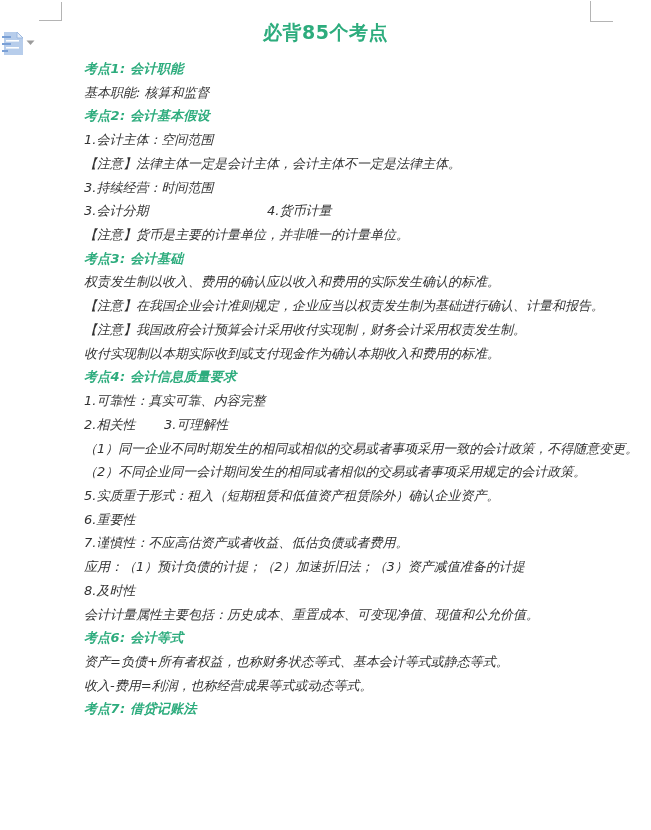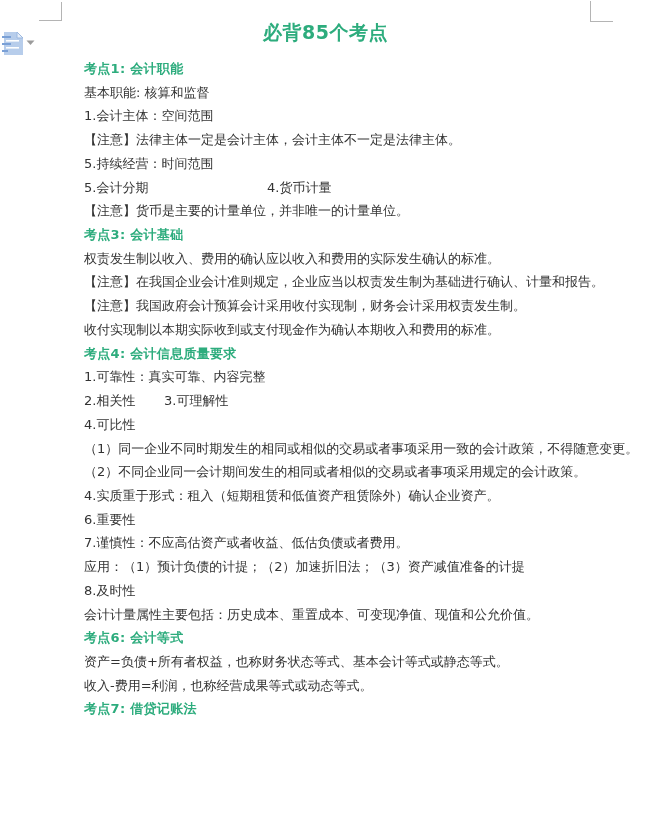--- a/index.html
+++ b/index.html
@@ -26,21 +26,21 @@
   .paste-arrow{position:absolute;left:24px;top:38px;width:12px;height:10px;display:flex;align-items:center;justify-content:center;cursor:pointer;}
 
   
   .doc-title{
     position:absolute;left:0;right:0;top:19px;height:26px;line-height:26px;
     text-align:center;font-size:19px;font-weight:bold;color:var(--accent);
     letter-spacing:0.5px;
   }
 
   
-  .content{position:absolute;left:84px;top:57px;width:540px;}
+  .content{position:absolute;left:84px;top:57px;width:540px;font-style:italic;}
   .line{
     position:relative;height:23.72px;line-height:23.72px;
     font-size:13px;color:var(--body-color);white-space:nowrap;
   }
   .line.h{color:var(--accent);font-weight:bold;letter-spacing:0.3px;}
   .c2{position:absolute;top:0;}
   .c2.off166{left:183px;}
   .c2.off80{left:80px;}
 </style>
 </head>
@@ -70,43 +70,43 @@
     <svg width="9" height="6" viewBox="0 0 9 6">
       <path d="M0.5 0.5 h8 l-4 4.5 Z" fill="#9b9b9b"></path>
     </svg>
   </div>
 
   <div class="doc-title">必背85个考点</div>
 
   <div class="content">
     <div class="line h">考点1: 会计职能</div>
     <div class="line b">基本职能: 核算和监督</div>
+    <div class="line h">考点2: 会计基本假设</div>
     <div class="line b">1.会计主体：空间范围</div>
     <div class="line b">【注意】法律主体一定是会计主体，会计主体不一定是法律主体。</div>
-    <div class="line b">5.持续经营：时间范围</div>
+    <div class="line b">3.持续经营：时间范围</div>
     <div class="line b">
-      <span>5.会计分期</span>
+      <span>3.会计分期</span>
       <span class="c2 off166">4.货币计量</span>
     </div>
     <div class="line b">【注意】货币是主要的计量单位，并非唯一的计量单位。</div>
     <div class="line h">考点3: 会计基础</div>
     <div class="line b">权责发生制以收入、费用的确认应以收入和费用的实际发生确认的标准。</div>
     <div class="line b">【注意】在我国企业会计准则规定，企业应当以权责发生制为基础进行确认、计量和报告。</div>
     <div class="line b">【注意】我国政府会计预算会计采用收付实现制，财务会计采用权责发生制。</div>
     <div class="line b">收付实现制以本期实际收到或支付现金作为确认本期收入和费用的标准。</div>
     <div class="line h">考点4: 会计信息质量要求</div>
     <div class="line b">1.可靠性：真实可靠、内容完整</div>
     <div class="line b">
       <span>2.相关性</span>
       <span class="c2 off80">3.可理解性</span>
     </div>
-    <div class="line b">4.可比性</div>
     <div class="line b">（1）同一企业不同时期发生的相同或相似的交易或者事项采用一致的会计政策，不得随意变更。</div>
     <div class="line b">（2）不同企业同一会计期间发生的相同或者相似的交易或者事项采用规定的会计政策。</div>
-    <div class="line b">4.实质重于形式：租入（短期租赁和低值资产租赁除外）确认企业资产。</div>
+    <div class="line b">5.实质重于形式：租入（短期租赁和低值资产租赁除外）确认企业资产。</div>
     <div class="line b">6.重要性</div>
     <div class="line b">7.谨慎性：不应高估资产或者收益、低估负债或者费用。</div>
     <div class="line b">应用：（1）预计负债的计提；（2）加速折旧法；（3）资产减值准备的计提</div>
     <div class="line b">8.及时性</div>
     <div class="line b">会计计量属性主要包括：历史成本、重置成本、可变现净值、现值和公允价值。</div>
     <div class="line h">考点6: 会计等式</div>
     <div class="line b">资产=负债+所有者权益，也称财务状态等式、基本会计等式或静态等式。</div>
     <div class="line b">收入-费用=利润，也称经营成果等式或动态等式。</div>
     <div class="line h">考点7: 借贷记账法</div>
   </div>

